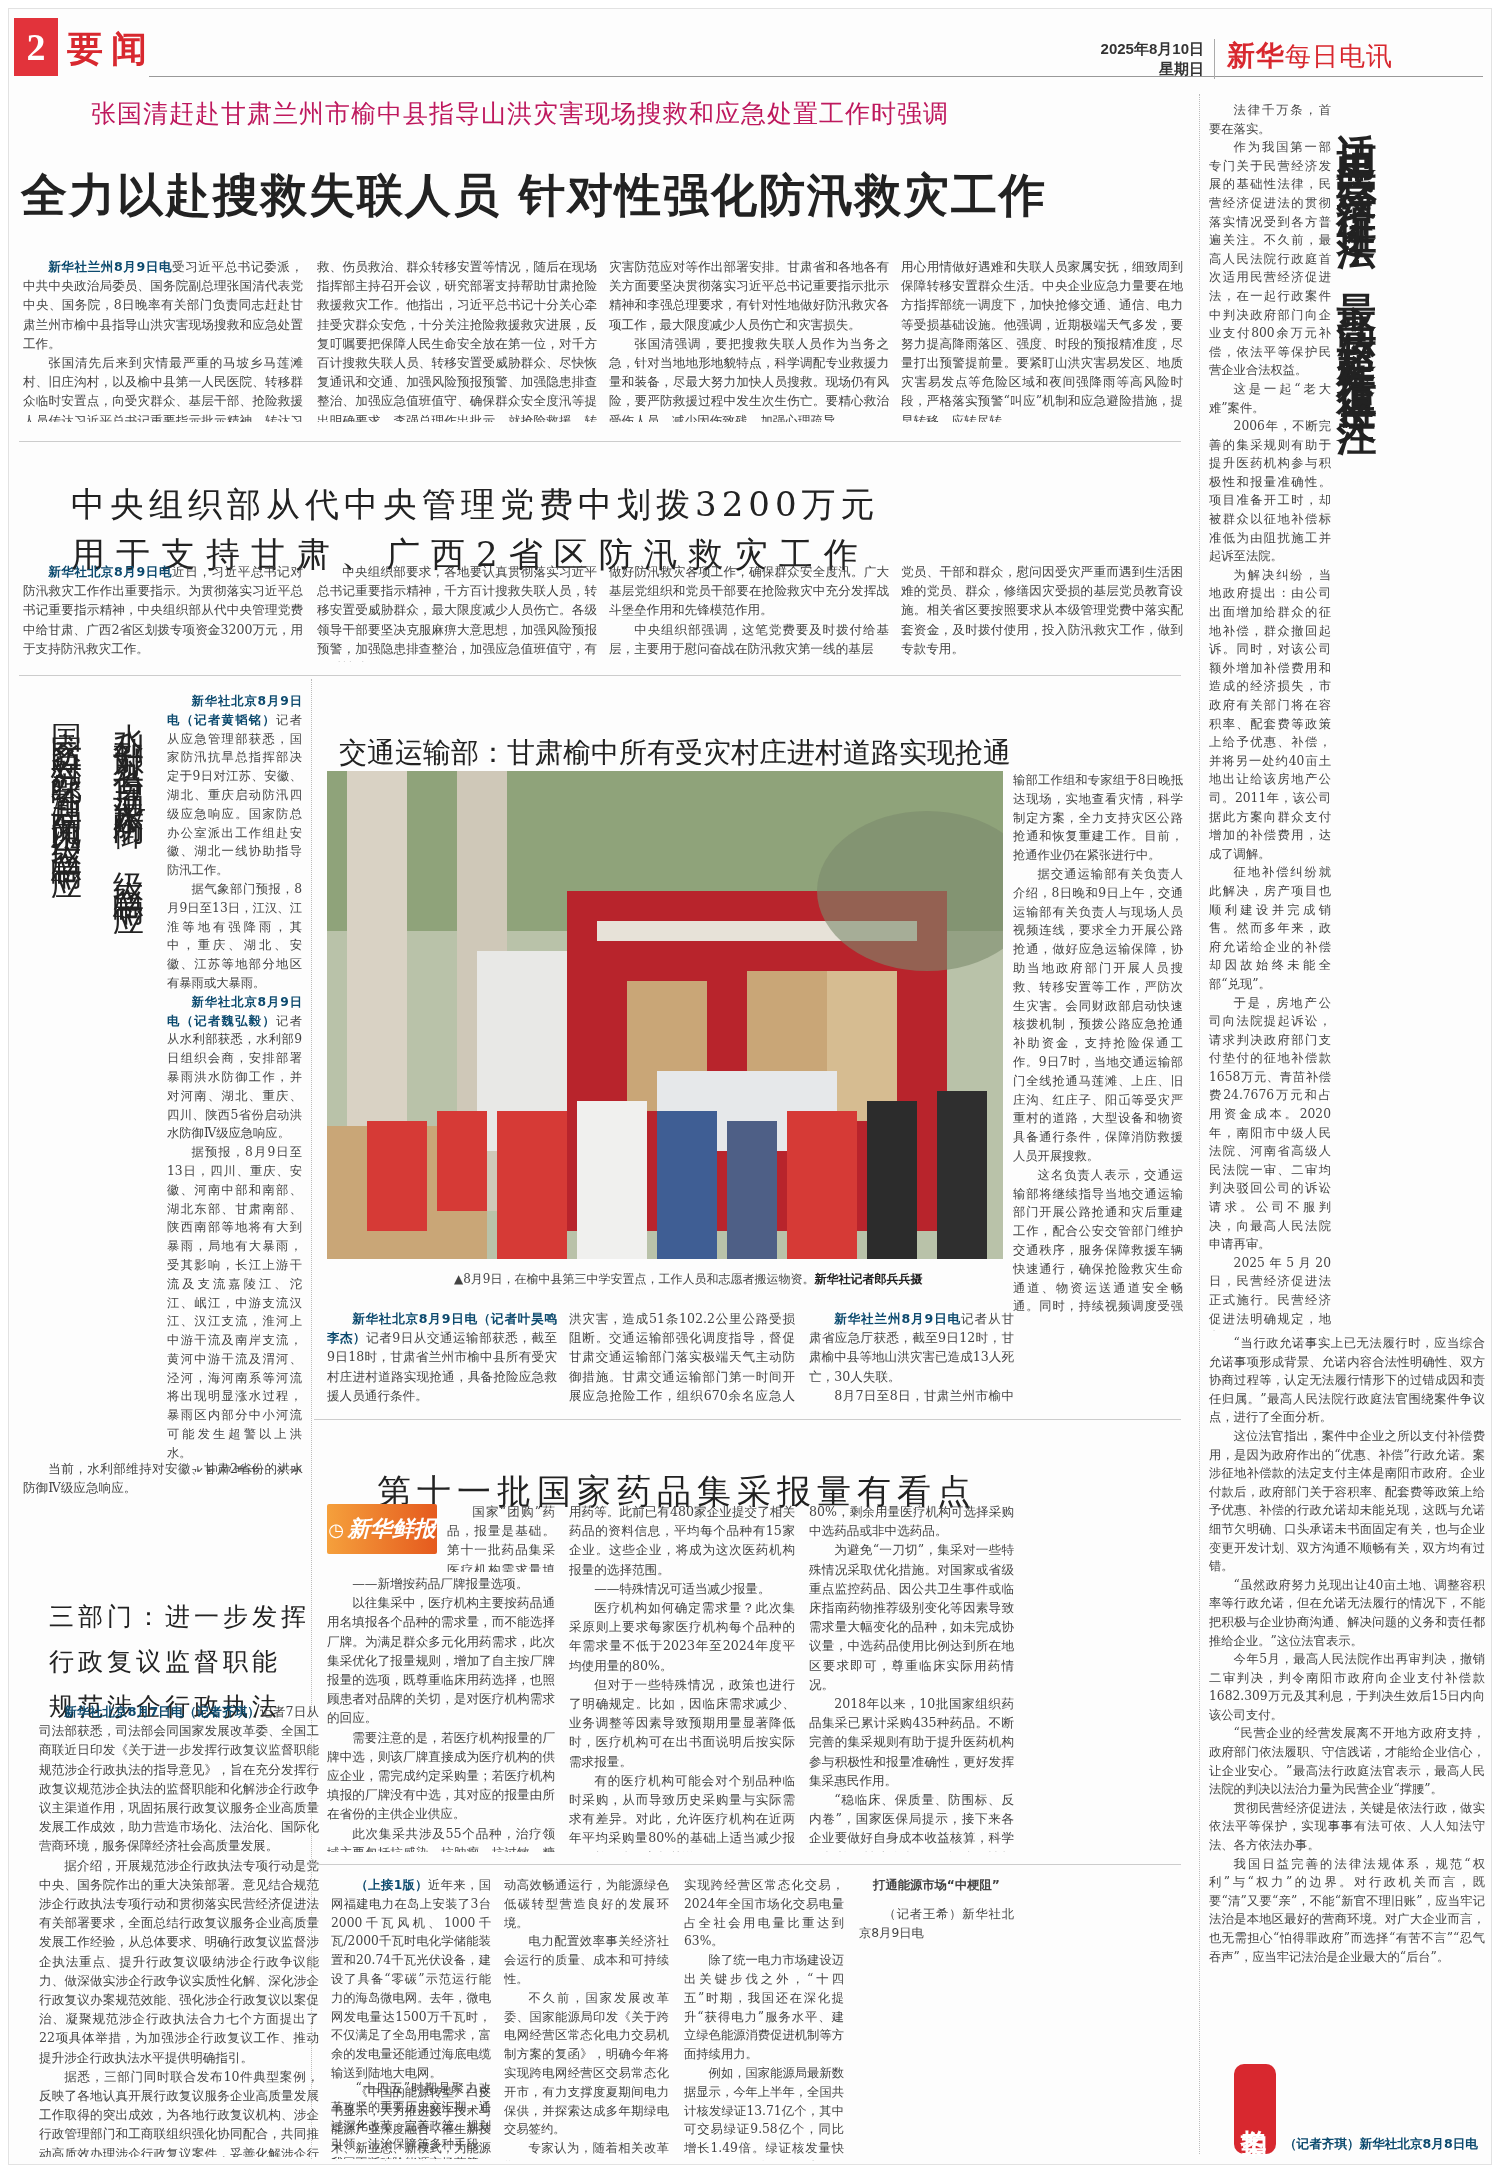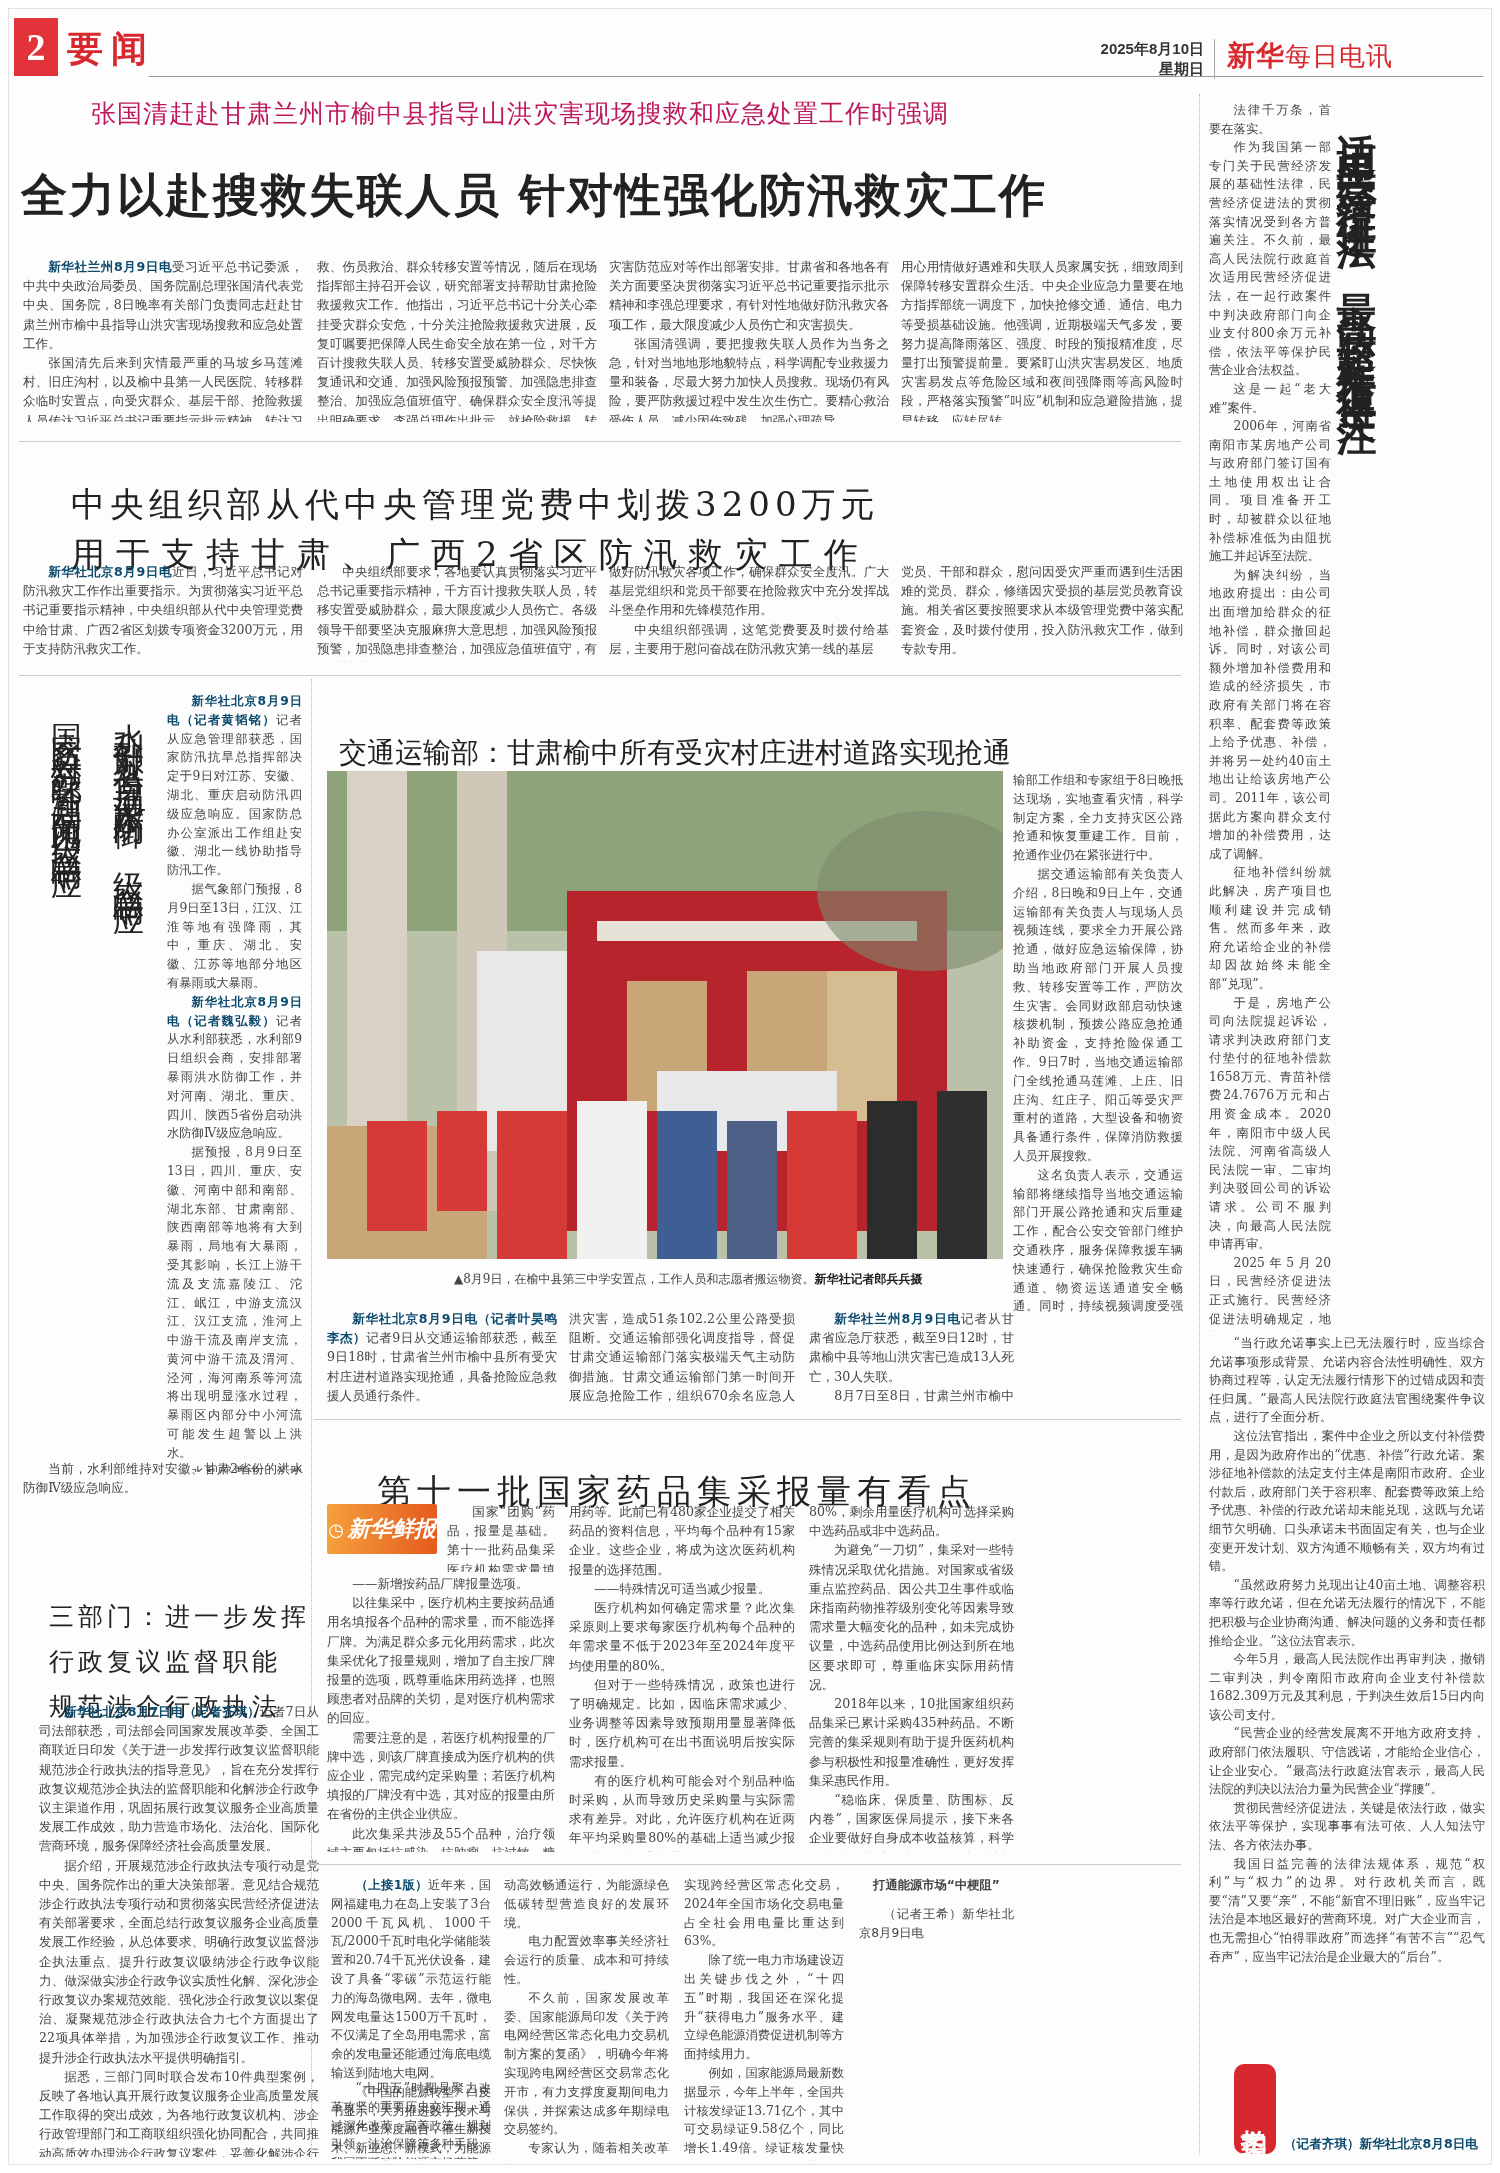--- a/index.html
+++ b/index.html
@@ -201,21 +201,21 @@
   <div class="col" style="left:850px;top:1867px;width:155px;height:285px;font-size:12.3px;line-height:18.8px;">
     <p style="text-align:center;font-family:'DejaVu Sans',sans-serif;font-weight:bold;text-indent:0;margin:0 0 10px;">打通能源市场“中梗阻”</p>
     <p style="font-family:'DejaVu Sans',sans-serif;">（记者王希）新华社北京8月9日电</p>
   </div>
 
   <div class="vtitle" style="left:1325px;top:92px;font-size:40px;line-height:46px;letter-spacing:12px;height:1220px;font-weight:bold;">适用民营经济促进法！最高法这起案件值得关注</div>
   <div class="col" style="left:1200px;top:92px;width:122px;height:1230px;font-size:12.3px;line-height:18.6px;">
     <p>法律千万条，首要在落实。</p>
     <p>作为我国第一部专门关于民营经济发展的基础性法律，民营经济促进法的贯彻落实情况受到各方普遍关注。不久前，最高人民法院行政庭首次适用民营经济促进法，在一起行政案件中判决政府部门向企业支付800余万元补偿，依法平等保护民营企业合法权益。</p>
     <p>这是一起“老大难”案件。</p>
-    <p>2006年，河南省南阳市某房地产公司与政府部门签订国有土地使用权出让合同。项目准备开工时，却被群众以征地补偿标准低为由阻扰施工并起诉至法院。</p>
+    <p>2006年，不断完善的集采规则有助于提升医药机构参与积极性和报量准确性。项目准备开工时，却被群众以征地补偿标准低为由阻扰施工并起诉至法院。</p>
     <p>为解决纠纷，当地政府提出：由公司出面增加给群众的征地补偿，群众撤回起诉。同时，对该公司额外增加补偿费用和造成的经济损失，市政府有关部门将在容积率、配套费等政策上给予优惠、补偿，并将另一处约40亩土地出让给该房地产公司。2011年，该公司据此方案向群众支付增加的补偿费用，达成了调解。</p>
     <p>征地补偿纠纷就此解决，房产项目也顺利建设并完成销售。然而多年来，政府允诺给企业的补偿却因故始终未能全部“兑现”。</p>
     <p>于是，房地产公司向法院提起诉讼，请求判决政府部门支付垫付的征地补偿款1658万元、青苗补偿费24.7676万元和占用资金成本。2020年，南阳市中级人民法院、河南省高级人民法院一审、二审均判决驳回公司的诉讼请求。公司不服判决，向最高人民法院申请再审。</p>
     <p>2025年5月20日，民营经济促进法正式施行。民营经济促进法明确规定，地方各级人民政府及其有关部门应当履行依法向民营经济组织作出的政策承诺和与民营经济组织订立的合同，不得以行政区划调整、政府换届、机构或者职能调整以及相关人员更替等为由违约、毁约。</p>
 
   </div>
   <div class="col" style="left:1200px;top:1325px;width:276px;height:725px;font-size:12.3px;line-height:18.6px;">
     <p>“当行政允诺事实上已无法履行时，应当综合允诺事项形成背景、允诺内容合法性明确性、双方协商过程等，认定无法履行情形下的过错成因和责任归属。”最高人民法院行政庭法官围绕案件争议点，进行了全面分析。</p>
     <p>这位法官指出，案件中企业之所以支付补偿费用，是因为政府作出的“优惠、补偿”行政允诺。案涉征地补偿款的法定支付主体是南阳市政府。企业付款后，政府部门关于容积率、配套费等政策上给予优惠、补偿的行政允诺却未能兑现，这既与允诺细节欠明确、口头承诺未书面固定有关，也与企业变更开发计划、双方沟通不顺畅有关，双方均有过错。</p>
     <p>“虽然政府努力兑现出让40亩土地、调整容积率等行政允诺，但在允诺无法履行的情况下，不能把积极与企业协商沟通、解决问题的义务和责任都推给企业。”这位法官表示。</p>

